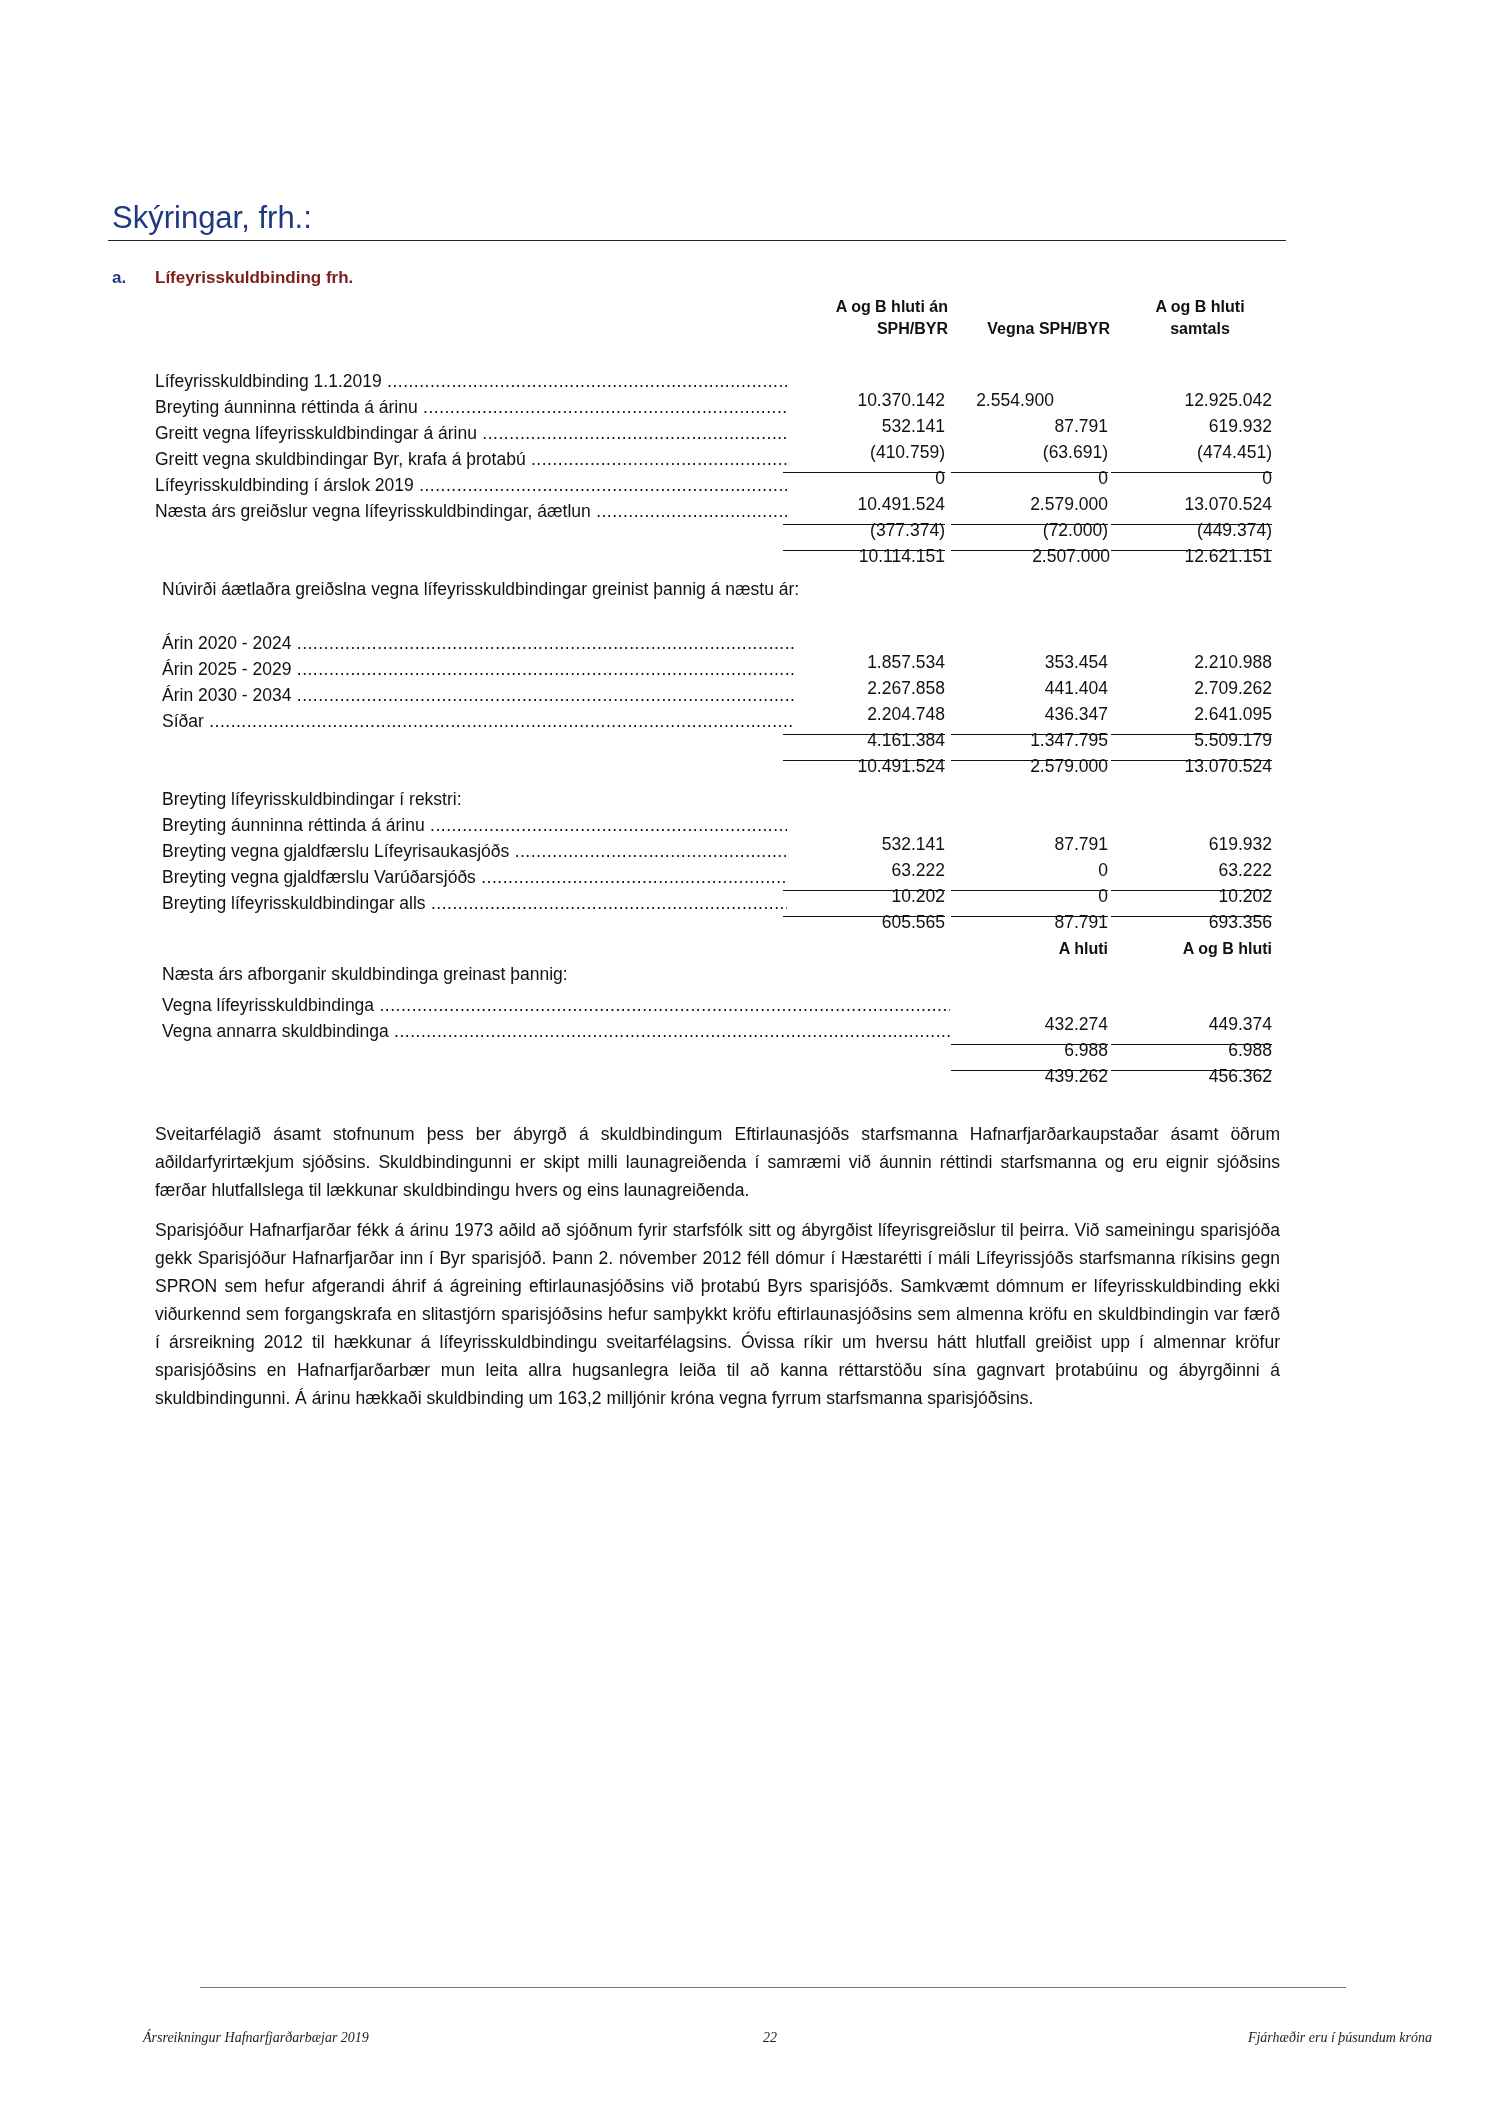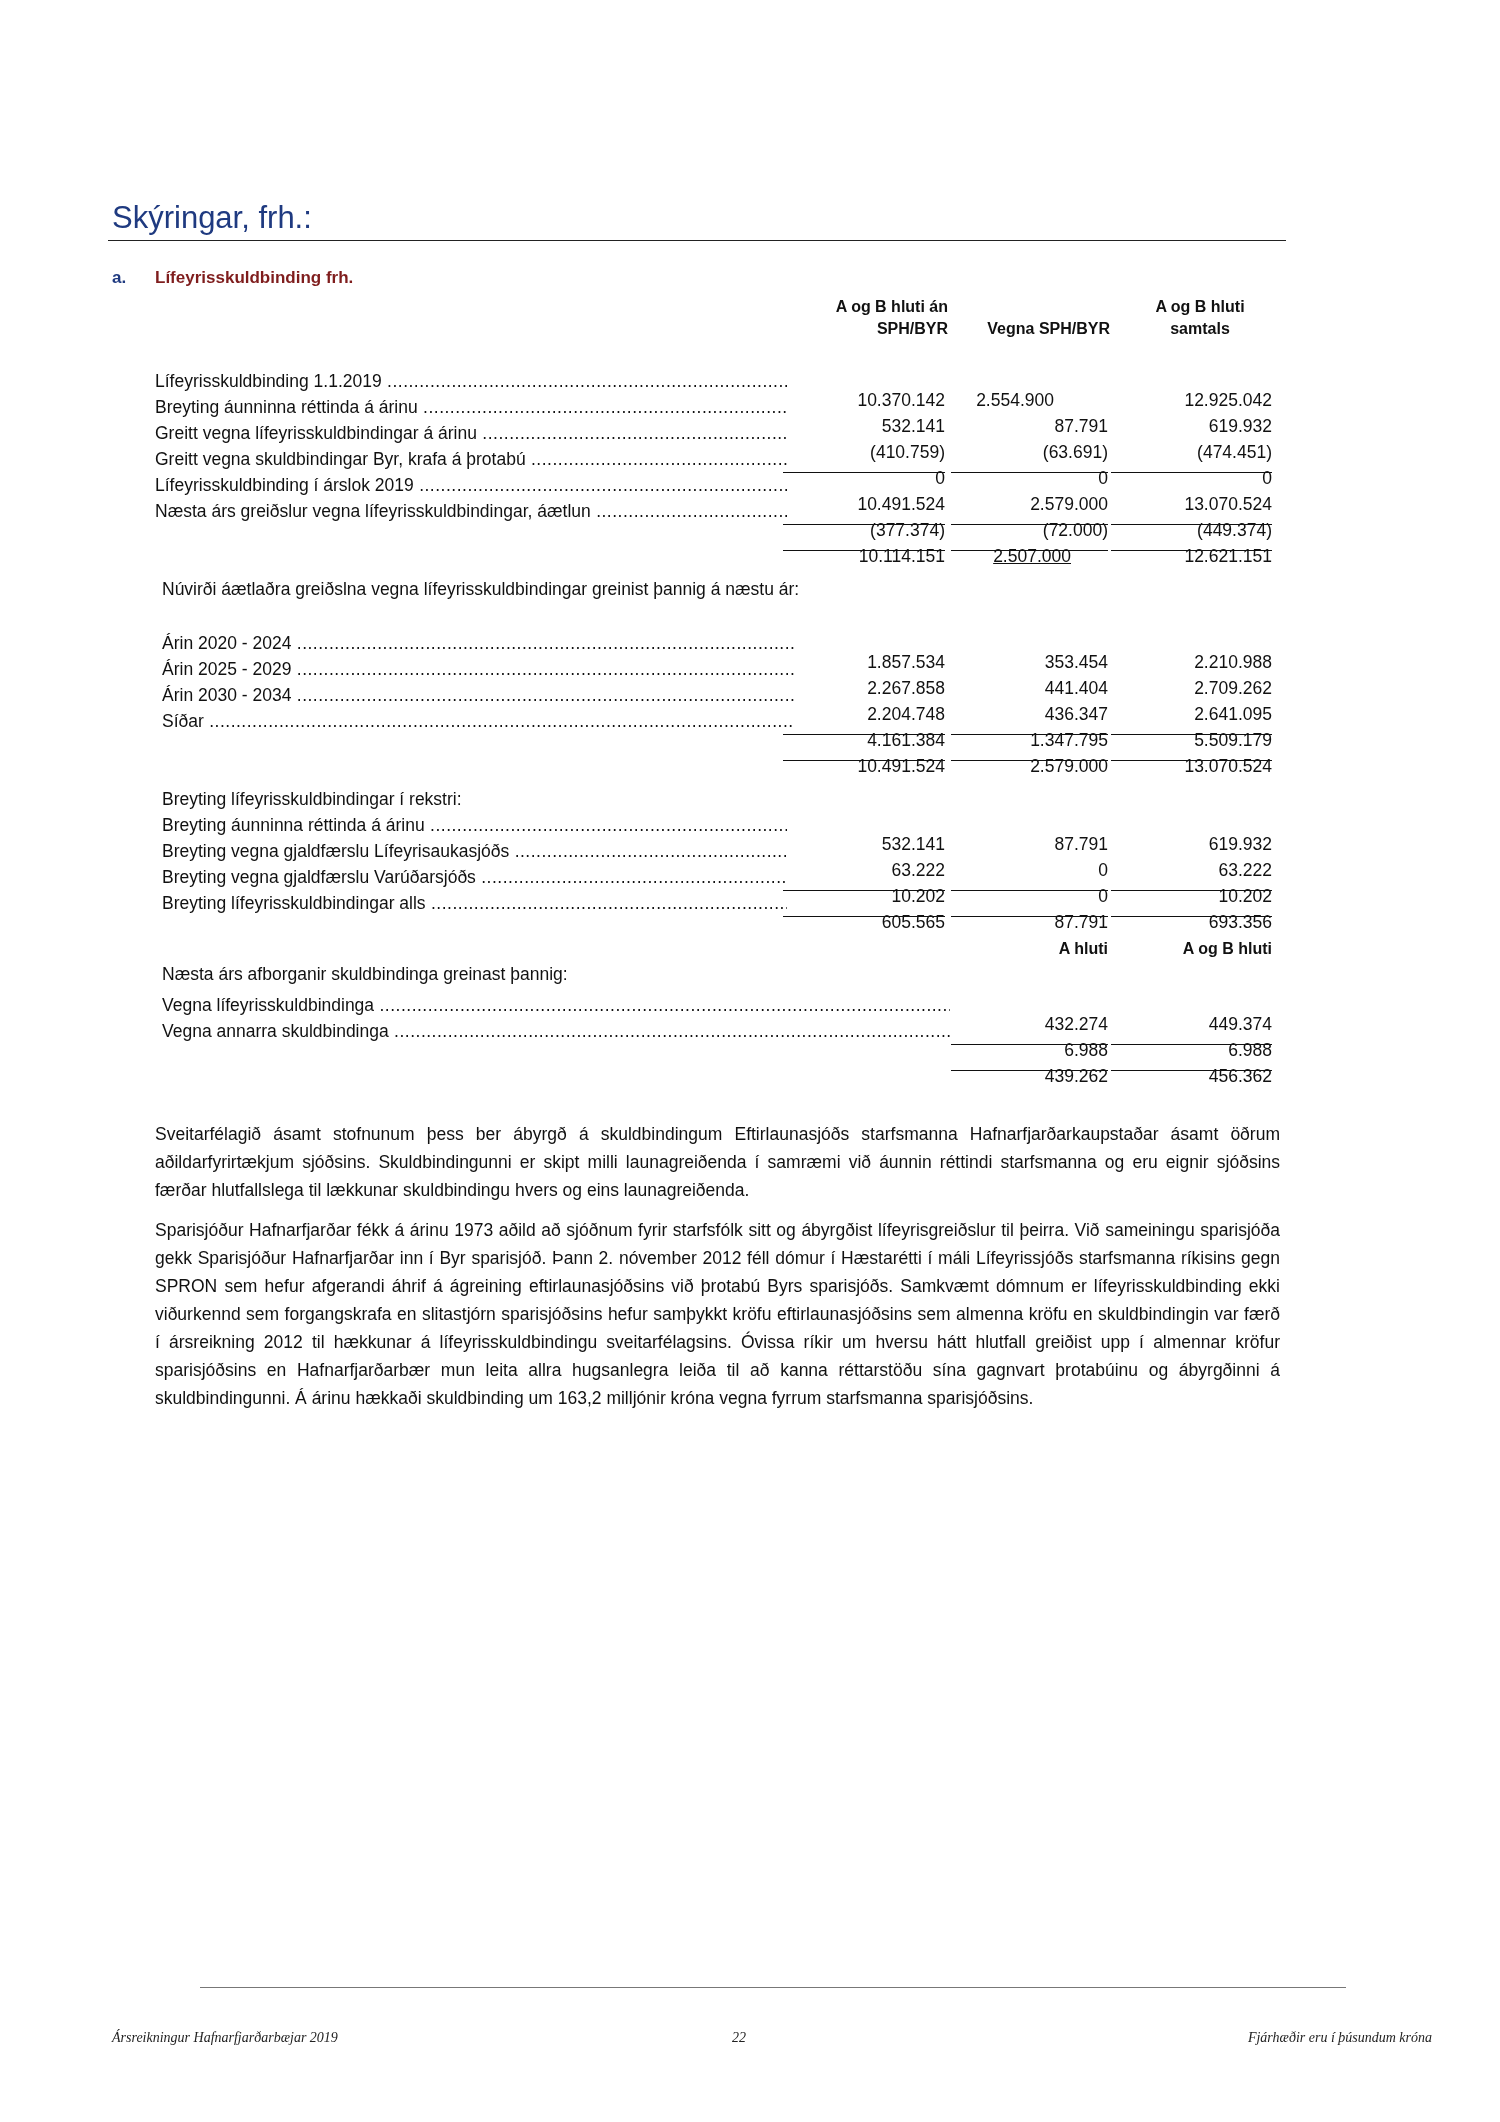--- a/index.html
+++ b/index.html
@@ -10,21 +10,21 @@
   .title-rule { left: 108px; top: 240px; width: 1178px; height: 0; border-top: 1.6px solid #222; }
   .sec-letter { left: 112px; top: 268px; font-size: 17px; font-weight: bold; color: #1f3a80; }
   .sec-title { left: 155px; top: 268px; font-size: 17px; font-weight: bold; color: #7f1d1d; white-space: nowrap; }
   .colhdr { font-size: 16px; font-weight: bold; line-height: 22px; white-space: nowrap; }
   .label { font-size: 17.5px; line-height: 22px; white-space: nowrap; overflow: hidden; }
   .label .dots { letter-spacing: 0.5px; }
   .num { font-size: 17.5px; line-height: 22px; text-align: right; white-space: nowrap; margin-top: 19px; }
   .rule { height: 0; border-top: 1.3px solid #111; }
   .para { left: 155px; width: 1125px; font-size: 17.5px; line-height: 28px; text-align: justify; }
   .footer-rule { left: 200px; top: 1987px; width: 1146px; height: 0; border-top: 1.5px solid #777; }
-  .footer { top: 2030px; font-family: "Liberation Serif", serif; font-style: italic; font-size: 14px; color: #222; white-space: nowrap; }
+  .footer { top: 2030px; font-family: "Liberation Serif", serif; font-style: italic; font-size: 14px; color: #222; white-space: nowrap; margin-left: 31px; }
 </style>
 </head>
 <body>
 
 <div class="abs title">Skýringar, frh.:</div>
 <div class="abs title-rule"></div>
 <div class="abs sec-letter">a.</div>
 <div class="abs sec-title">Lífeyrisskuldbinding frh.</div>
 
 <div class="abs colhdr" style="left:790px; top:296px; width:158px; text-align:right;">
@@ -65,21 +65,21 @@
     <div class="abs num" style="left: 783px; top: 500px; width: 162px;">(377.374)</div>
     <div class="abs num" style="left: 951px; top: 500px; width: 157px;">(72.000)</div>
     <div class="abs num" style="left: 1111px; top: 500px; width: 161px;">(449.374)</div>
     <div class="abs rule" style="left: 783px; top: 472px; width: 162px;"></div>
     <div class="abs rule" style="left: 951px; top: 472px; width: 157px;"></div>
     <div class="abs rule" style="left: 1111px; top: 472px; width: 161px;"></div>
     <div class="abs rule" style="left: 783px; top: 524px; width: 162px;"></div>
     <div class="abs rule" style="left: 951px; top: 524px; width: 157px;"></div>
     <div class="abs rule" style="left: 1111px; top: 524px; width: 161px;"></div>
     <div class="abs num" style="left: 783px; top: 526px; width: 162px;">10.114.151</div>
-    <div class="abs num" style="left: 914px; top: 526px; width: 157px; text-decoration: underline;">2.507.000</div>
+    <div class="abs num" style="left: 953px; top: 526px; width: 157px;">2.507.000</div>
     <div class="abs num" style="left: 1111px; top: 526px; width: 161px;">12.621.151</div>
     <div class="abs rule" style="left: 783px; top: 550px; width: 162px;"></div>
     <div class="abs rule" style="left: 951px; top: 550px; width: 157px;"></div>
     <div class="abs rule" style="left: 1111px; top: 550px; width: 161px;"></div>
     <div class="abs label" style="left: 162px; top: 578px;">Núvirði áætlaðra greiðslna vegna lífeyrisskuldbindingar greinist þannig á næstu ár:</div>
     <div class="abs label" style="left: 162px; top: 632px; width: 633px;"><span>Árin 2020 - 2024</span><span class="dots"> ............................................................................................................................................................................................................................</span></div>
     <div class="abs num" style="left: 783px; top: 632px; width: 162px;">1.857.534</div>
     <div class="abs num" style="left: 951px; top: 632px; width: 157px;">353.454</div>
     <div class="abs num" style="left: 1111px; top: 632px; width: 161px;">2.210.988</div>
     <div class="abs label" style="left: 162px; top: 658px; width: 633px;"><span>Árin 2025 - 2029</span><span class="dots"> ............................................................................................................................................................................................................................</span></div>

